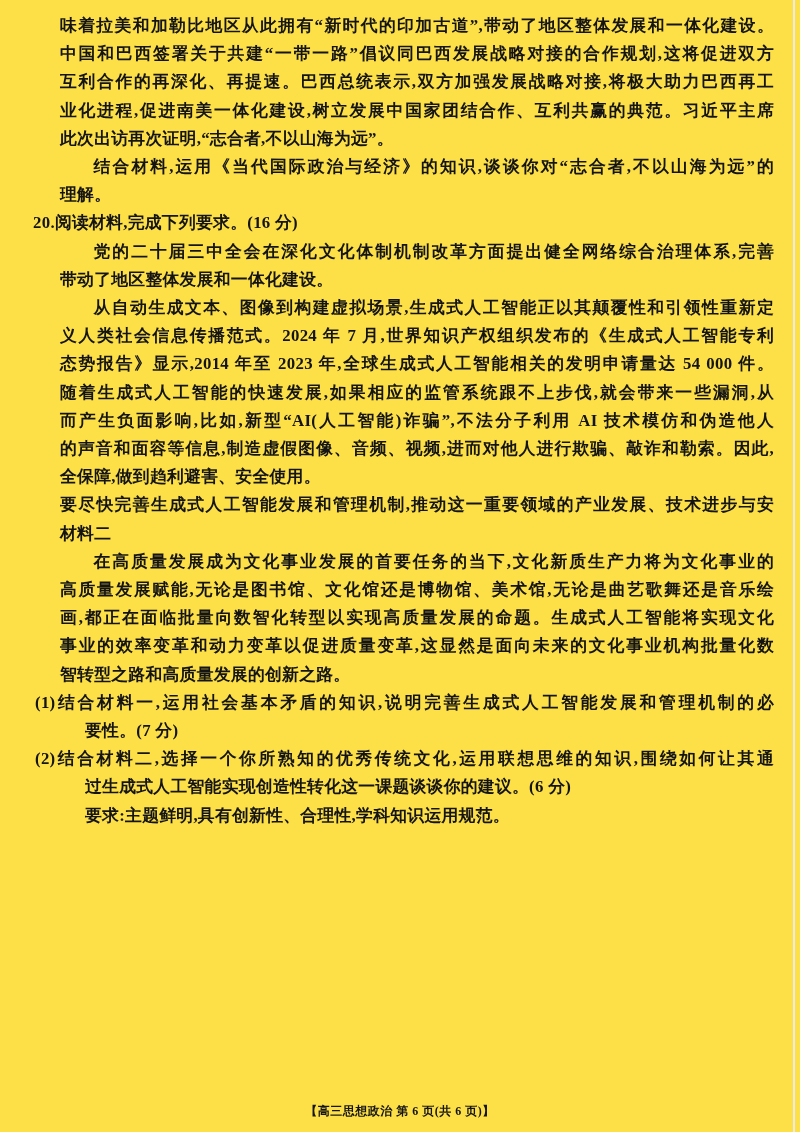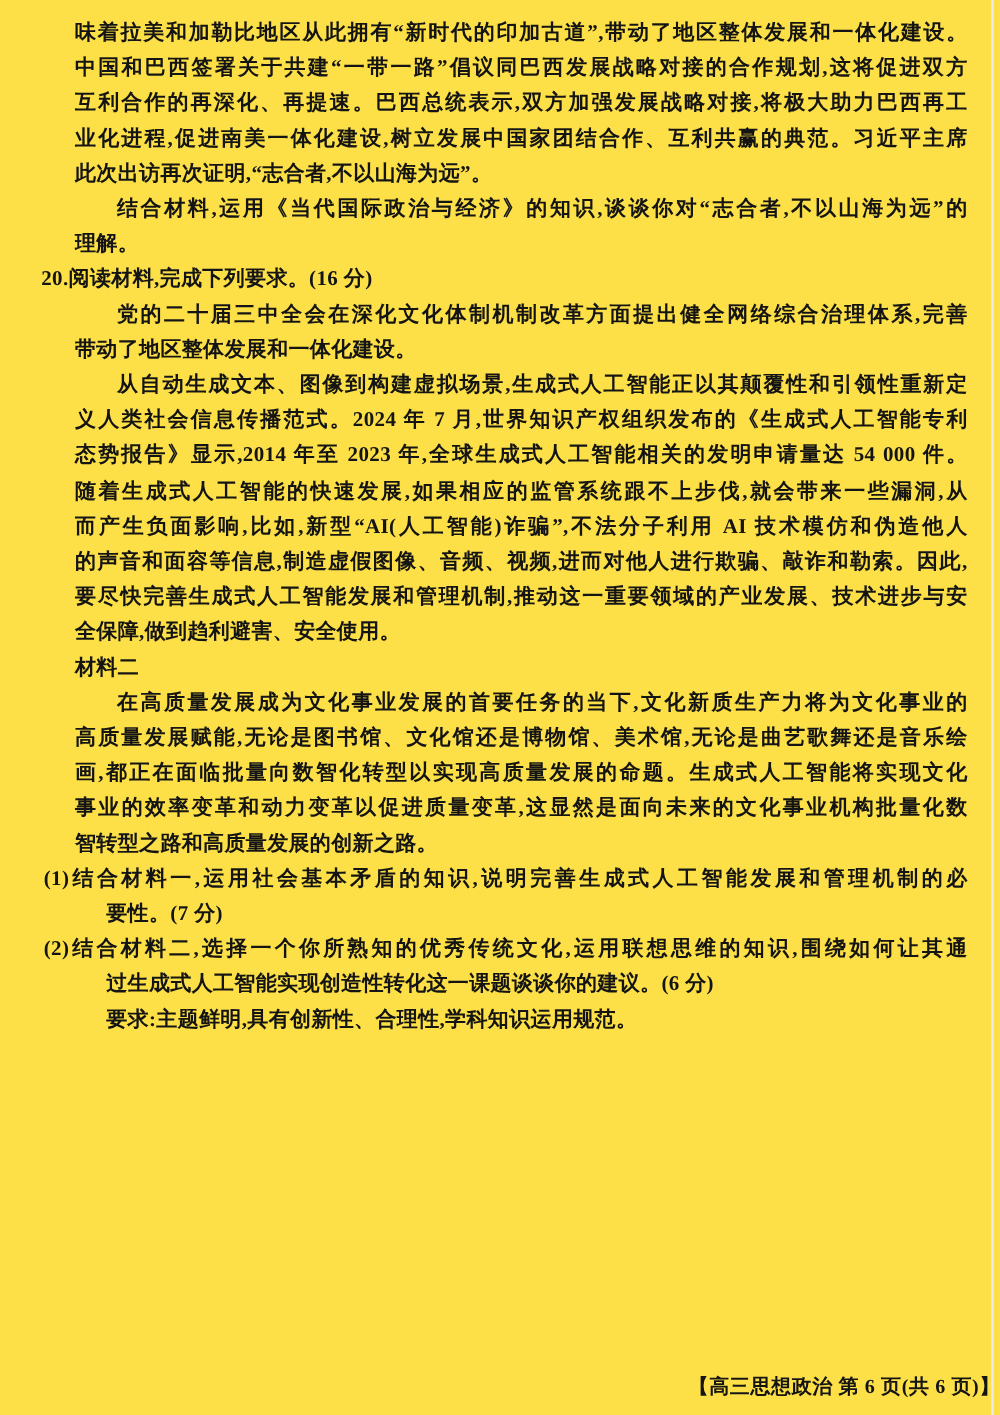--- a/index.html
+++ b/index.html
@@ -40,22 +40,22 @@
   .hang { margin-left: -27px; }
   
   .sub { margin-left: -25px; }
   
   .subcont { padding-left: 25px; }
   .footer {
     position: absolute;
     left: 0;
     bottom: 12px;
     width: 100%;
-    text-align: right;
-    font-size: 16px;
+    text-align: center;
+    font-size: 12px;
     letter-spacing: 0.5px;
   }
   .scan-edge {
     position: absolute;
     top: 0;
     right: 5px;
     width: 2px;
     height: 100%;
     background: #eaeaea;
   }
@@ -83,22 +83,22 @@
       <div class="line full indent">党的二十届三中全会在深化文化体制机制改革方面提出健全网络综合治理体系,完善</div>
       <div class="line end">带动了地区整体发展和一体化建设。</div>
 
       <div>
         <div class="line full indent">从自动生成文本、图像到构建虚拟场景,生成式人工智能正以其颠覆性和引领性重新定</div>
         <div class="line full">义人类社会信息传播范式。2024 年 7 月,世界知识产权组织发布的《生成式人工智能专利</div>
         <div class="line full">态势报告》显示,2014 年至 2023 年,全球生成式人工智能相关的发明申请量达 54 000 件。</div>
         <div class="line full">随着生成式人工智能的快速发展,如果相应的监管系统跟不上步伐,就会带来一些漏洞,从</div>
         <div class="line full">而产生负面影响,比如,新型“AI(人工智能)诈骗”,不法分子利用 AI 技术模仿和伪造他人</div>
         <div class="line full">的声音和面容等信息,制造虚假图像、音频、视频,进而对他人进行欺骗、敲诈和勒索。因此,</div>
+        <div class="line end">全保障,做到趋利避害、安全使用。</div>
         <div class="line full">要尽快完善生成式人工智能发展和管理机制,推动这一重要领域的产业发展、技术进步与安</div>
-        <div class="line end">全保障,做到趋利避害、安全使用。</div>
       </div>
 
       <div class="line end">材料二</div>
       <div>
         <div class="line full indent">在高质量发展成为文化事业发展的首要任务的当下,文化新质生产力将为文化事业的</div>
         <div class="line full">高质量发展赋能,无论是图书馆、文化馆还是博物馆、美术馆,无论是曲艺歌舞还是音乐绘</div>
         <div class="line full">画,都正在面临批量向数智化转型以实现高质量发展的命题。生成式人工智能将实现文化</div>
         <div class="line full">事业的效率变革和动力变革以促进质量变革,这显然是面向未来的文化事业机构批量化数</div>
         <div class="line end">智转型之路和高质量发展的创新之路。</div>
       </div>

